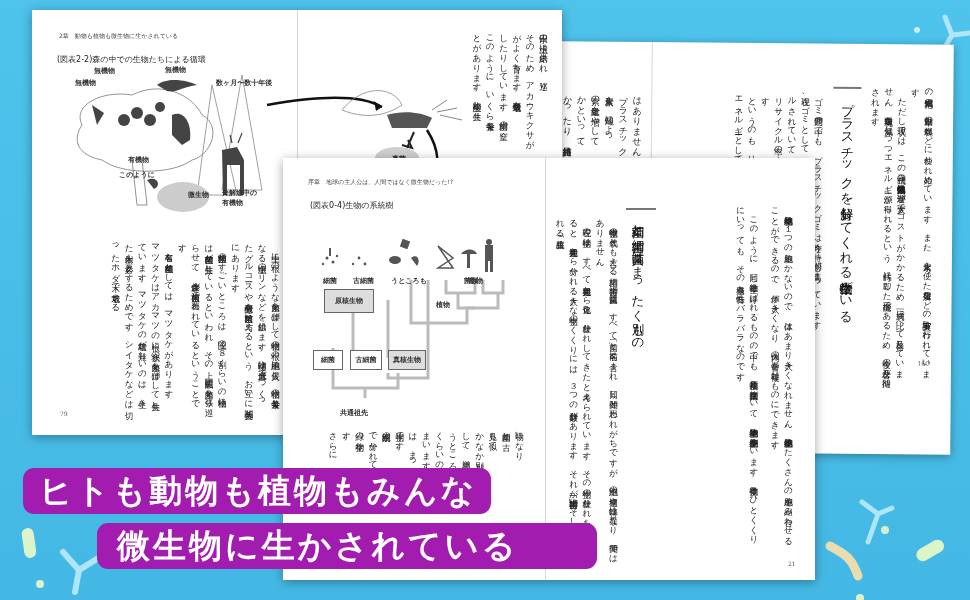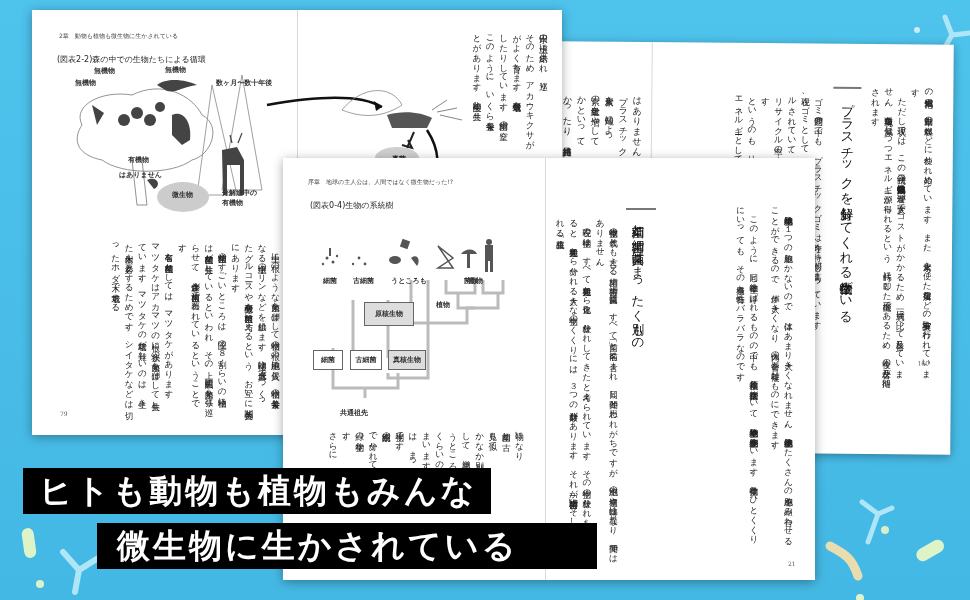--- a/index.html
+++ b/index.html
@@ -10,21 +10,21 @@
   .vtext p{margin:0;}
   .gutter{position:absolute;top:0;bottom:0;width:1px;background:#d8d8d8;}
   .run-head{position:absolute;font-family:"DejaVu Sans",sans-serif;font-size:6px;color:#444;}
   .fig-title{position:absolute;font-family:"DejaVu Sans",sans-serif;font-size:8px;color:#222;font-weight:normal;}
   .pnum{position:absolute;font-family:"DejaVu Serif",serif;font-size:6px;color:#555;}
   .lbl{position:absolute;font-family:"DejaVu Sans",sans-serif;font-size:7px;font-weight:bold;color:#333;white-space:nowrap;}
   .box{position:absolute;border:1px solid #666;background:#fff;font-family:"DejaVu Sans",sans-serif;font-size:7px;font-weight:bold;color:#333;display:flex;align-items:center;justify-content:center;}
   .box.grey{background:#ddd;}
   .heading-v{writing-mode:vertical-rl;font-family:"DejaVu Sans",sans-serif;color:#111;position:absolute;}
   .heading-bar{position:absolute;height:2px;background:#777;}
-  .banner{position:absolute;background:#000000;color:#fff;font-family:Liberation Mono, monospace;font-weight:bold;letter-spacing:3px;display:flex;align-items:center;white-space:nowrap;}
+  .banner{position:absolute;background:#a21caf;color:#fff;font-family:Liberation Mono, monospace;font-weight:bold;letter-spacing:3px;display:flex;align-items:center;white-space:nowrap;border-radius:11px;}
   .deco{position:absolute;}
 </style>
 </head>
 <body>
 
 <div class="bg-bar"></div>
 
 <svg class="deco" style="left:860px;top:5px;" width="110" height="70" viewBox="0 0 110 70">
   <circle cx="57" cy="25" r="3" fill="#cfeaf3"></circle>
   <path d="M85 12 L92 30 L110 28 M92 30 L70 68" stroke="#aee6f7" stroke-width="5" fill="none" stroke-linecap="round"></path>
@@ -92,23 +92,23 @@
     <path d="M170 78 L168 70 M176 78 L180 68" stroke="#444" stroke-width="1.2"></path>
     <path d="M85 115 C95 110 100 120 92 124 Z" fill="#444"></path>
     <path d="M205 40 C260 30 300 30 320 42" stroke="#111" stroke-width="2.5" fill="none"></path>
     <path d="M320 42 L312 36 L314 46Z" fill="#111"></path>
   </svg>
   <div class="lbl" style="left:43px;top:68px;">無機物</div>
   <div class="lbl" style="left:62px;top:56px;">無機物</div>
   <div class="lbl" style="left:133px;top:55px;">無機物</div>
   <div class="lbl" style="left:172px;top:68px;margin-left:12px;">数ヶ月〜数十年後</div>
   <div class="lbl" style="left:96px;top:145px;">有機物</div>
-  <div class="lbl" style="left:87px;top:160px;">はありません</div>
+  <div class="lbl" style="left:87px;top:160px;">このように</div>
   <div style="position:absolute;left:125px;top:172px;width:52px;height:30px;border-radius:50%;background:#ccc;"></div>
-  <div class="lbl" style="left:140px;top:180px;">微生物</div>
+  <div class="lbl" style="left:156px;top:180px;">微生物</div>
   <div class="lbl" style="left:190px;top:178px;width:40px;white-space:normal;">分解途中の有機物</div>
 
   <svg style="position:absolute;left:300px;top:60px;" width="150" height="110" viewBox="0 0 150 110">
     <path d="M10 40 C30 15 60 15 70 35 C55 45 35 50 10 40Z" fill="none" stroke="#888" stroke-width="0.8"></path>
     <path d="M55 45 C70 40 90 42 100 48 L95 58 L60 58Z" fill="#555"></path>
     <path d="M100 40 L115 30 M105 42 L125 38 M108 45 L130 50" stroke="#666" stroke-width="0.8"></path>
     <path d="M82 62 L75 78 M70 75 L80 78 L76 70" stroke="#222" stroke-width="2" fill="none"></path>
     <path d="M95 60 C108 80 108 100 100 110" stroke="#111" stroke-width="2.5" fill="none"></path>
     <ellipse cx="65" cy="88" rx="22" ry="11" fill="#d0d0d0"></ellipse>
   </svg>
@@ -167,21 +167,21 @@
       <path d="M75 135 L75 140 L115 140 L115 120"></path>
       <path d="M52 150 L52 160"></path>
     </g>
   </svg>
   <div class="lbl" style="left:40px;top:118px;">細菌</div>
   <div class="lbl" style="left:70px;top:118px;">古細菌</div>
   <div class="lbl" style="left:108px;top:118px;">うところも</div>
   <div class="lbl" style="left:153px;top:118px;margin-top:24px;">植物</div>
   <div class="lbl" style="left:181px;top:118px;">菌類</div>
   <div class="lbl" style="left:186px;top:118px;">動物</div>
-  <div class="box grey" style="left:41px;top:144px;width:48px;height:22px;margin-left:40px;">原核生物</div>
+  <div class="box grey" style="left:41px;top:131px;width:48px;height:22px;">原核生物</div>
   <div class="box" style="left:30px;top:192px;width:28px;height:18px;">細菌</div>
   <div class="box" style="left:67px;top:192px;width:30px;height:18px;">古細菌</div>
   <div class="box grey" style="left:105px;top:192px;width:36px;height:18px;">真核生物</div>
   <div class="lbl" style="left:57px;top:250px;">共通祖先</div>
 
   <div class="vtext" style="position:absolute;left:18px;top:268px;height:150px;width:225px;font-size:8.6px;">
     <p>物」になり</p>
     <p>細菌と古</p>
     <p>見も似て</p>
     <p>かなか判別</p>

